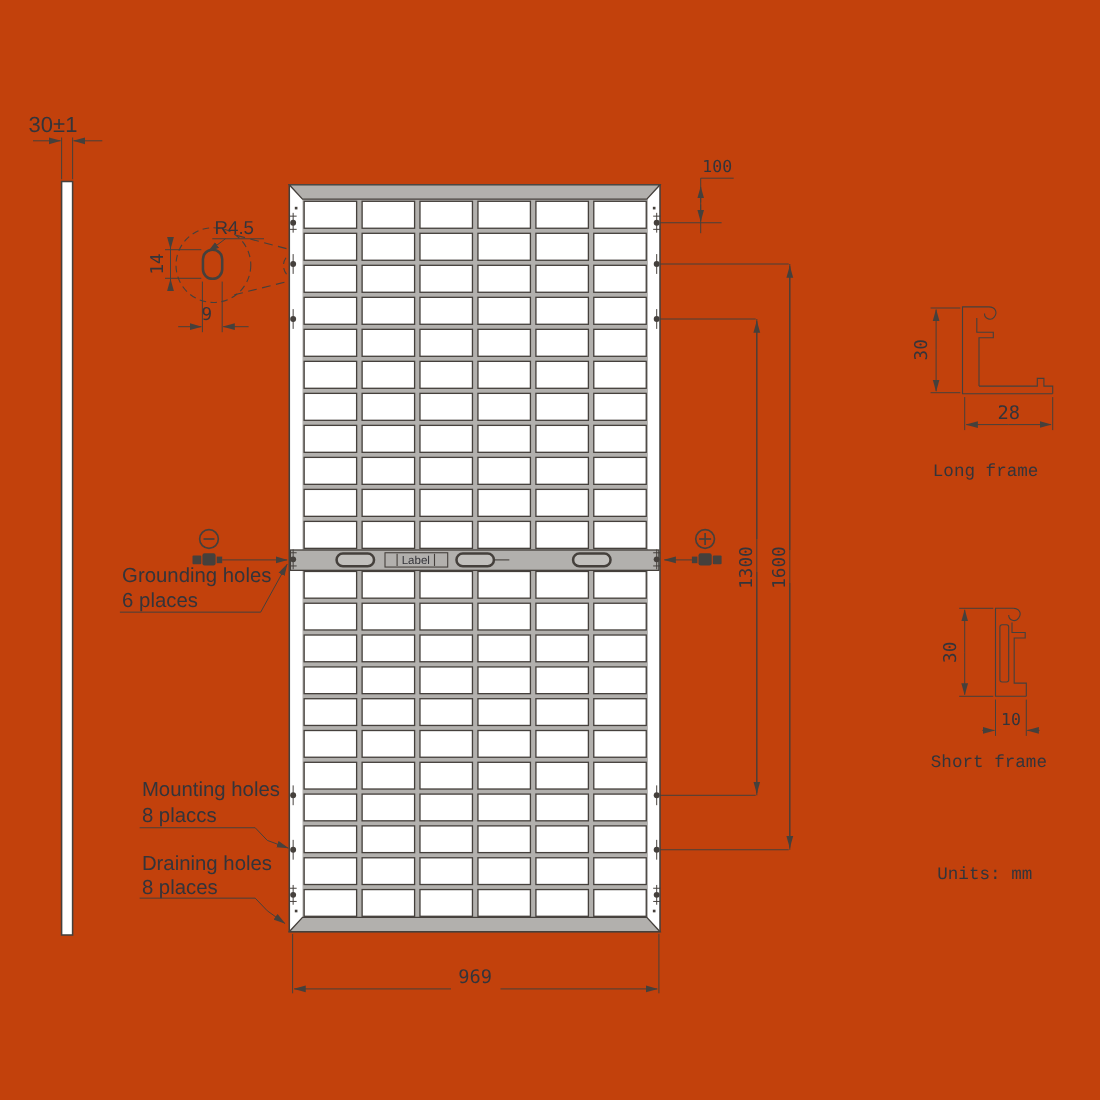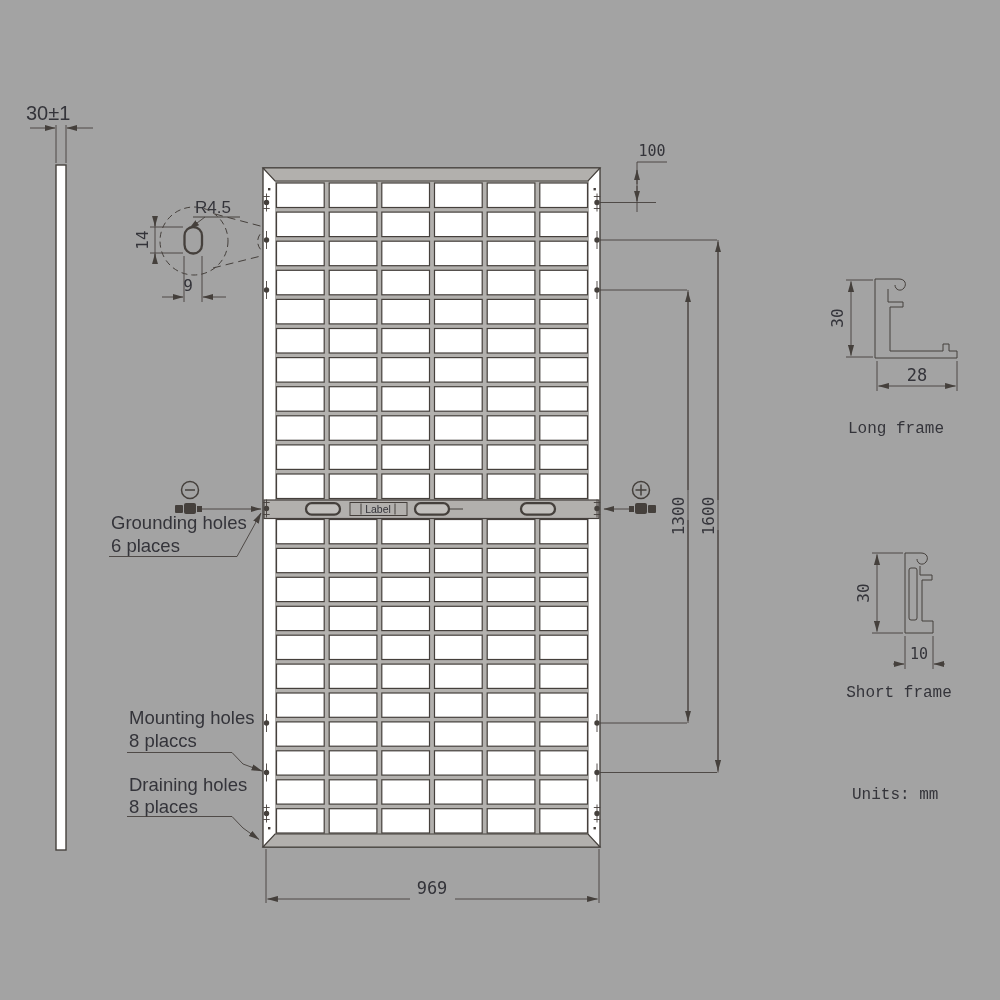--- a/index.html
+++ b/index.html
@@ -1,17 +1,17 @@
 <!DOCTYPE html>
 <html style="--line: #45403c; --gray: #b2b0ad; --cell: #ffffff; --text: #34343a;"><head>
 <meta charset="utf-8">
 <style>
   :root{--line:#45403c;--gray:#b2b0ad;--cell:#ffffff;--text:#34343a;}
   html,body{margin:0;padding:0;background:#ffffff;}
-  #stage{position:relative;width:1000px;height:1000px;background:#a3a3a3;}
+  #stage{position:relative;width:1000px;height:1000px;background:#c2410c;}
   svg{display:block}
   .s{stroke:var(--line);fill:none;stroke-width:1.5px;}
   .s1{stroke:var(--line);fill:none;stroke-width:1px;}
   .sthin{stroke:var(--line);fill:none;stroke-width:0.9px;}
   .sbold{stroke:var(--line);fill:none;stroke-width:2.3px;}
   .dash{stroke-dasharray:6 4;}
   .dash2{stroke-dasharray:8 5;}
   .fgray{fill:var(--gray);stroke:var(--line);stroke-width:1.2px;}
   .fgray2{fill:#c2c0bd;stroke:var(--line);stroke-width:2.3px;}
   .fwhite{fill:#fff;stroke:var(--line);stroke-width:1.4px;}

